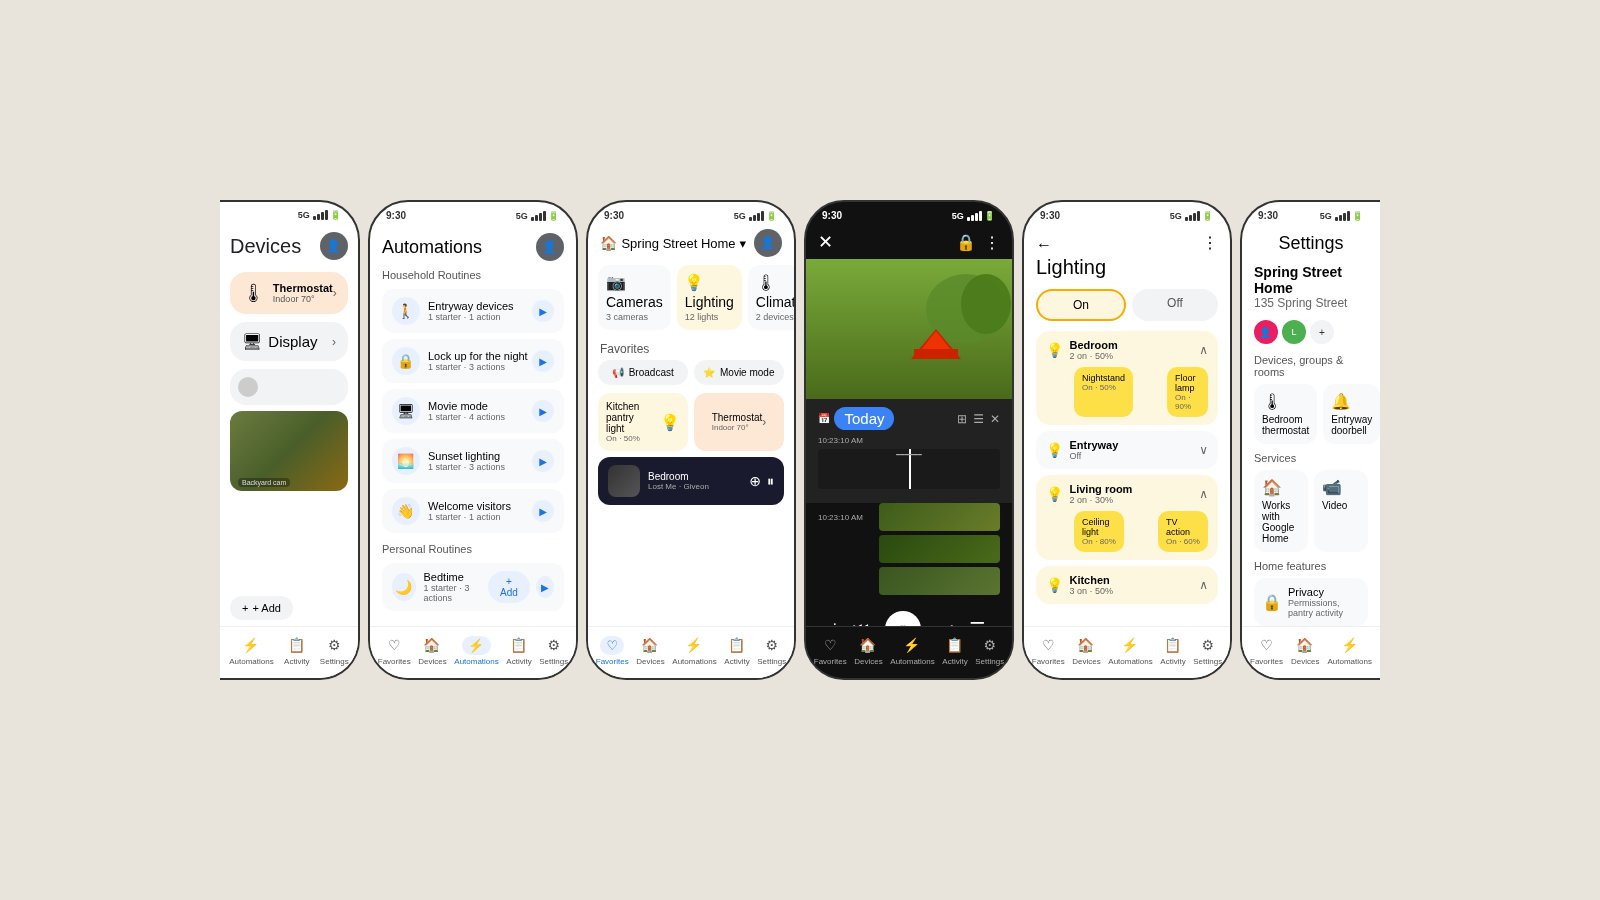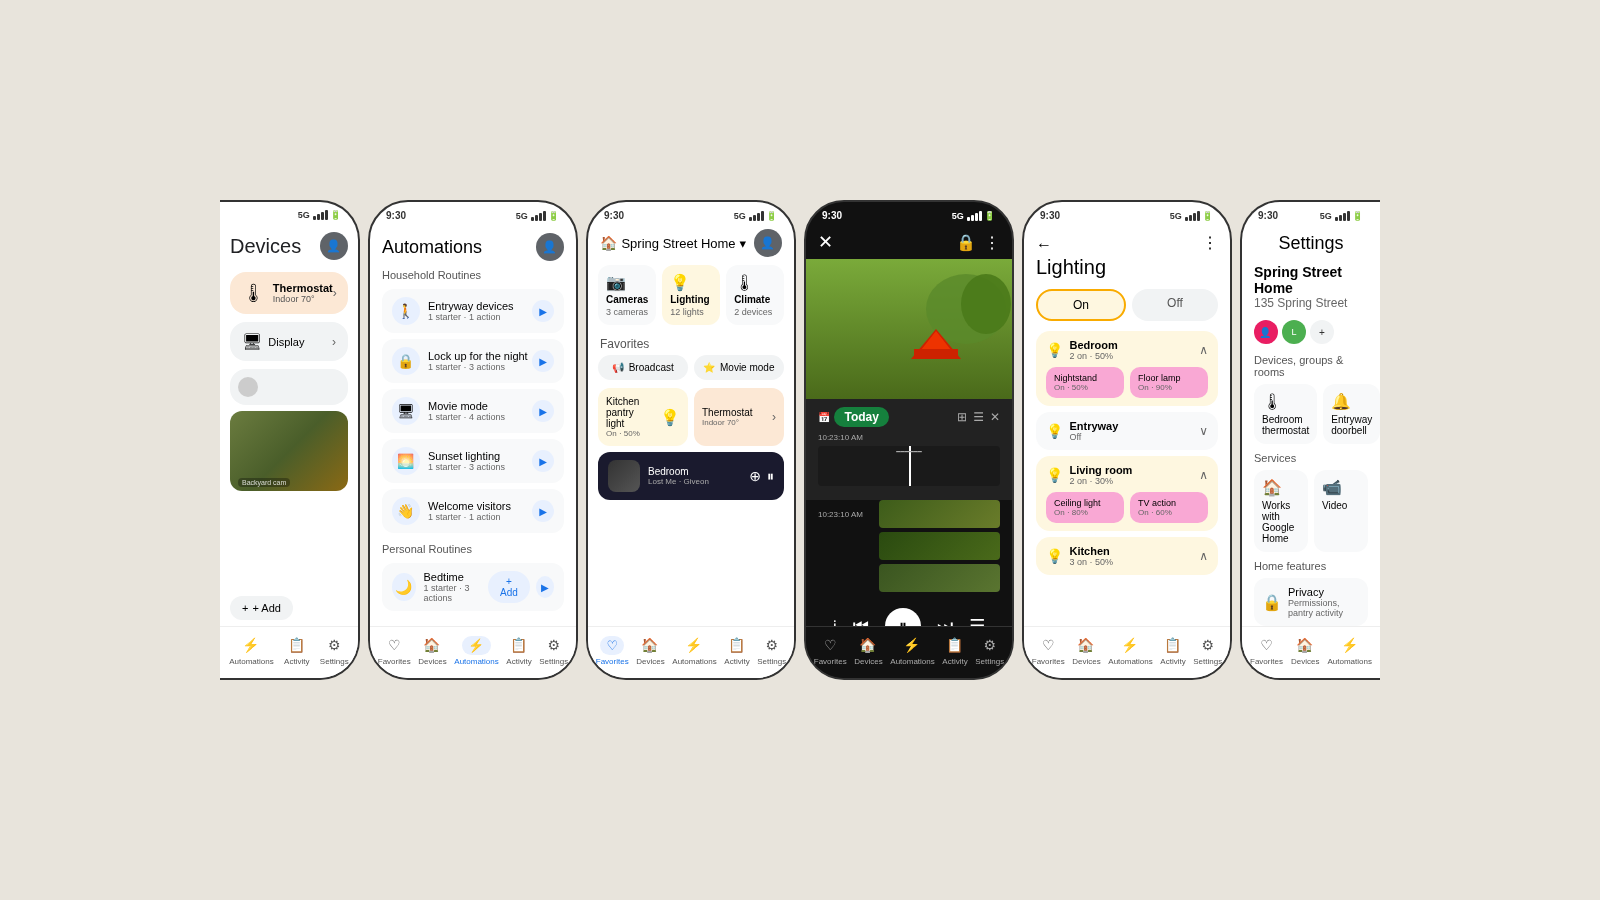--- a/index.html
+++ b/index.html
@@ -273,21 +273,21 @@
     .category-card {
       background: #f8f9fa;
       border-radius: 12px;
       padding: 8px;
       display: flex;
       flex-direction: column;
       gap: 2px;
     }
     .category-card.active { background: #fef7e0; }
     .category-icon { font-size: 16px; }
-    .category-name { font-size: 10px; font-weight: 700; }
+    .category-name { font-size: 14px; font-weight: 400; }
     .category-count { font-size: 9px; color: #666; }
     .favorites-label {
       padding: 4px 12px;
       font-size: 12px;
       font-weight: 500;
       color: #555;
     }
     .favorites-row {
       display: flex; gap: 6px; padding: 0 10px 8px;
     }
@@ -335,21 +335,21 @@
     .device-row {
       display: flex; gap: 6px; padding: 0 10px 6px;
     }
     .mini-device-card {
       flex: 1;
       background: #fef7e0;
       border-radius: 12px;
       padding: 8px;
       display: flex;
       align-items: center;
-      justify-content: space-between;
+      justify-content: center;
     }
     .mini-dev-info .name { font-size: 10px; font-weight: 500; }
     .mini-dev-info .status { font-size: 8px; color: #666; }
 
     .music-card {
       margin: 0 10px 4px;
       background: #1a1a2e;
       border-radius: 12px;
       padding: 8px 10px;
       display: flex;
@@ -387,27 +387,26 @@
       background: #222;
       padding: 8px 12px;
     }
     .timeline-label {
       display: flex;
       justify-content: space-between;
       align-items: center;
       margin-bottom: 6px;
     }
     .today-btn {
-      background: #15803d;
+      background: #3b82f6;
       color: #fff;
       border: none;
       border-radius: 12px;
       padding: 3px 10px;
-      font-size: 12px;
-      font-weight: bold;
+      font-size: 15px;
     }
     .timeline-icons {
       display: flex;
       gap: 6px;
       font-size: 12px;
       color: #aaa;
     }
     .scrubber {
       height: 40px;
       background: #1a1a1a;
@@ -508,23 +507,24 @@
     .room-left { display: flex; align-items: center; gap: 6px; }
     .room-icon { font-size: 14px; }
     .room-name { font-size: 11px; font-weight: 600; }
     .room-status { font-size: 9px; color: #666; }
     .chevron-down { font-size: 12px; color: #666; }
     .sub-lights {
       display: flex; gap: 6px; margin-top: 6px;
     }
     .sub-light {
       flex: 1;
-      background: #f9a8d4;
+      background: #fde047;
       border-radius: 10px;
       padding: 6px 8px;
+      margin-left: 28px;
     }
     .sub-light-name { font-size: 9px; font-weight: 500; }
     .sub-light-status { font-size: 8px; color: #666; }
 
     
     .p6-content { padding: 8px 12px; }
     .p6-title { font-size: 18px; font-weight: 500; text-align: center; margin-bottom: 10px; }
     .home-name { font-size: 14px; font-weight: 600; }
     .home-addr { font-size: 12px; color: #666; }
     .home-header { margin-bottom: 10px; }
@@ -603,21 +603,21 @@
           <div class="device-card-info">
             <div class="device-name">Thermostat</div>
             <div class="device-status">Indoor 70°</div>
           </div>
         </div>
         <span class="chevron">›</span>
       </div>
       <div class="display-card">
         <div style="display:flex;align-items:center;gap:6px">
           <span>🖥</span>
-          <span style="font-size:11px;font-weight:500">Display</span>
+          <span style="font-size:15px;font-weight:500">Display</span>
         </div>
         <span class="chevron">›</span>
       </div>
       <div style="background:#f1f3f4;border-radius:16px;padding:8px;margin-bottom:6px">
         <div style="width:20px;height:20px;border-radius:50%;background:#ccc"></div>
       </div>
       <div class="camera-preview">
         <div class="camera-preview-overlay">Backyard cam</div>
       </div>
     </div>

